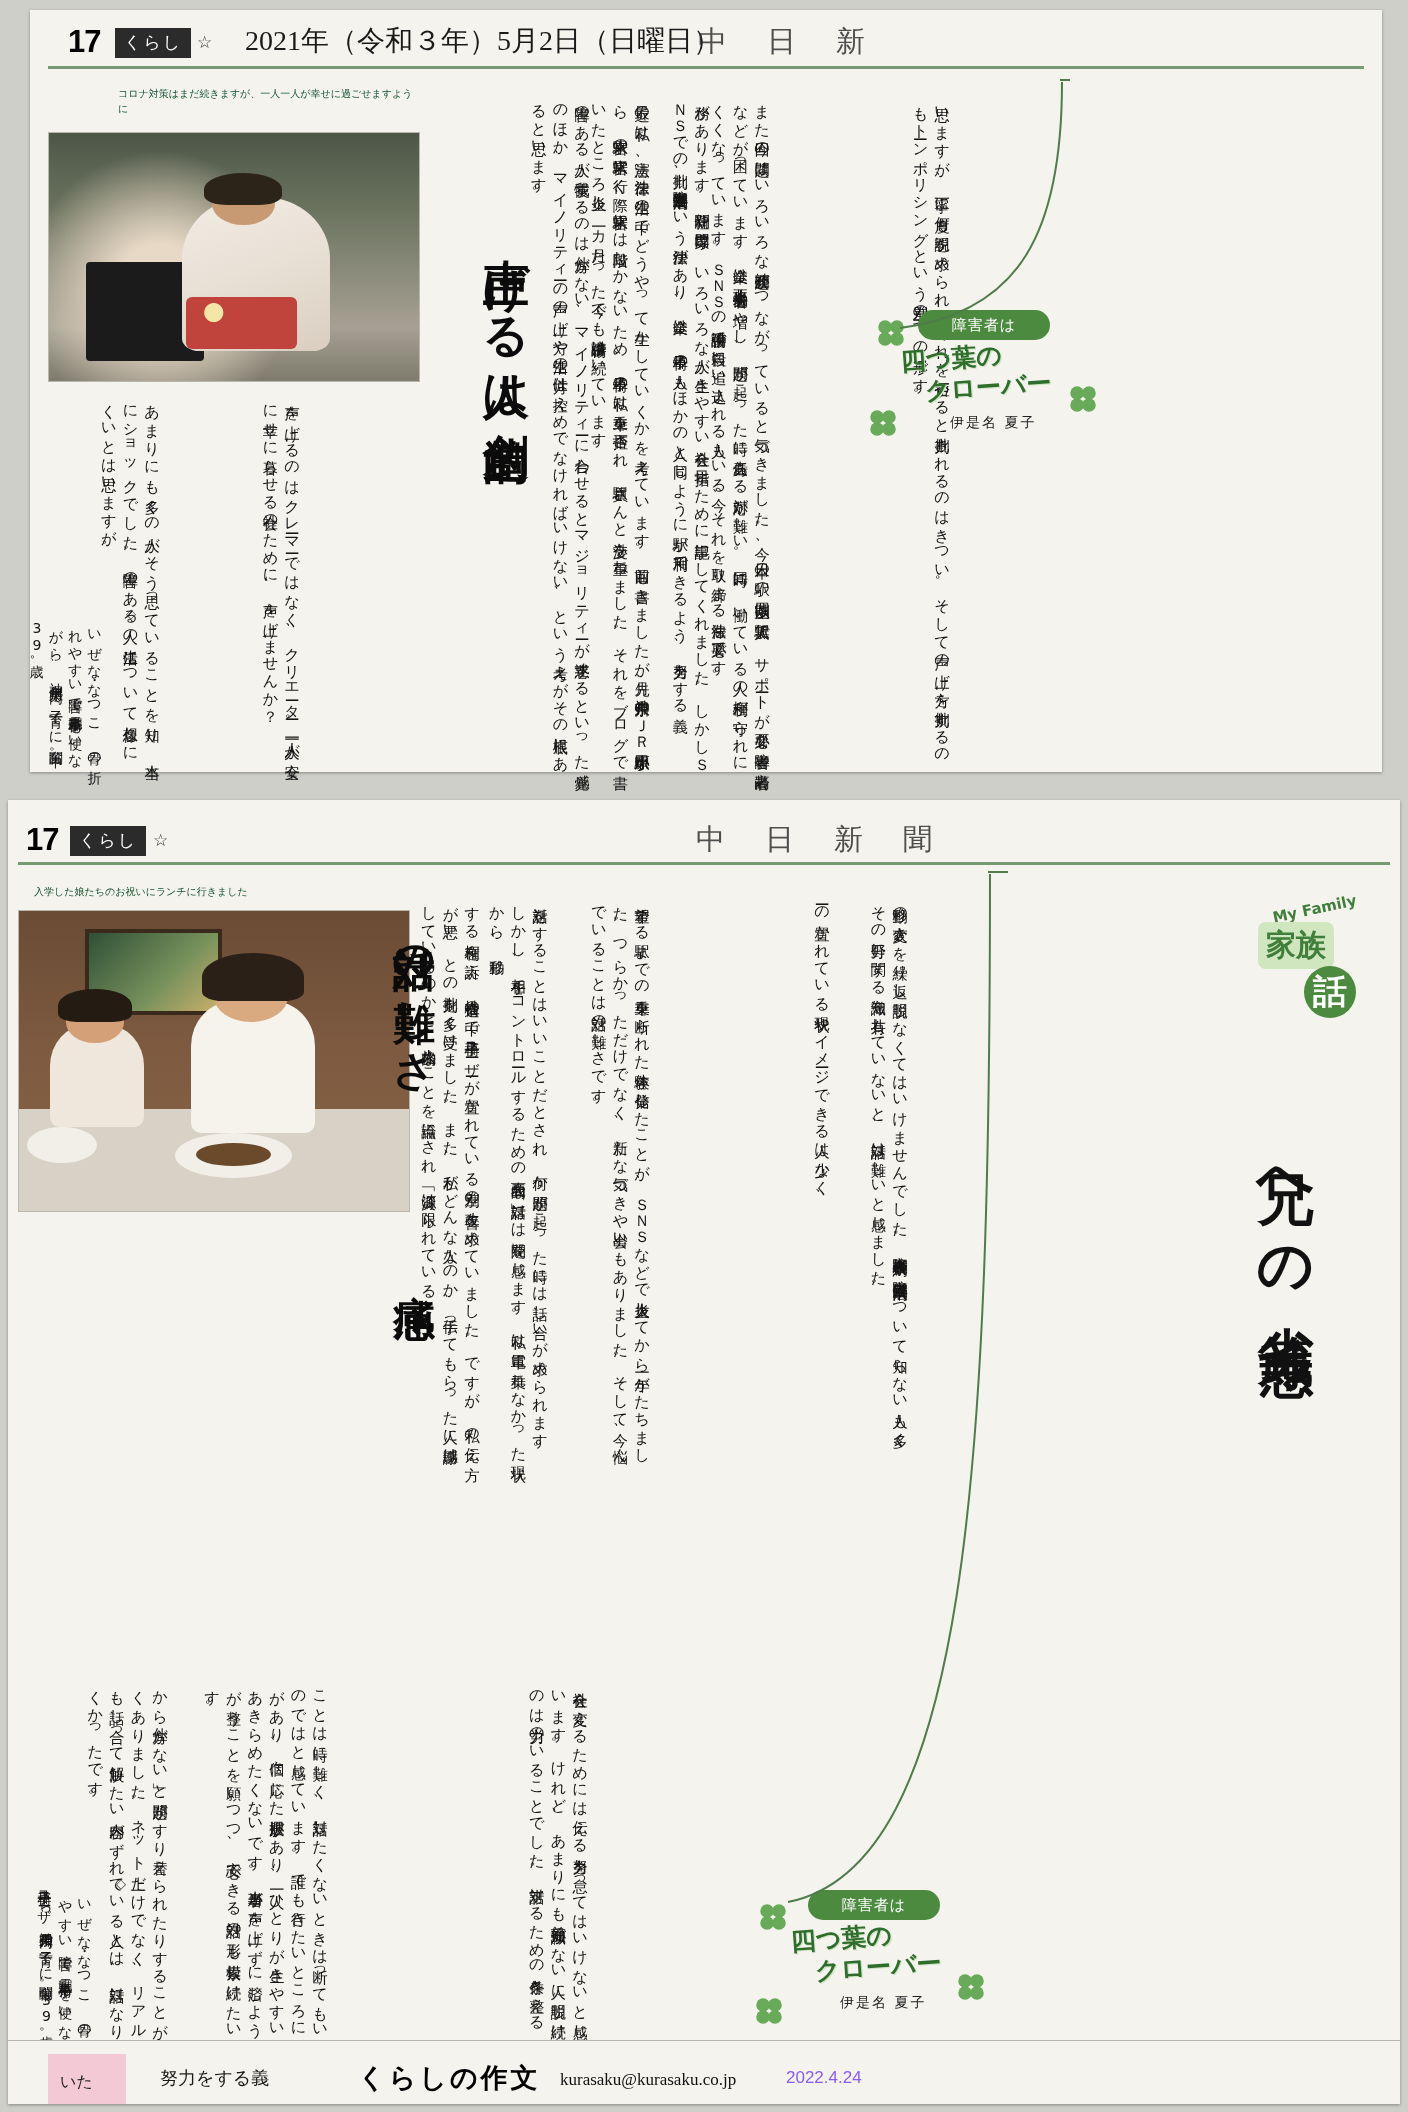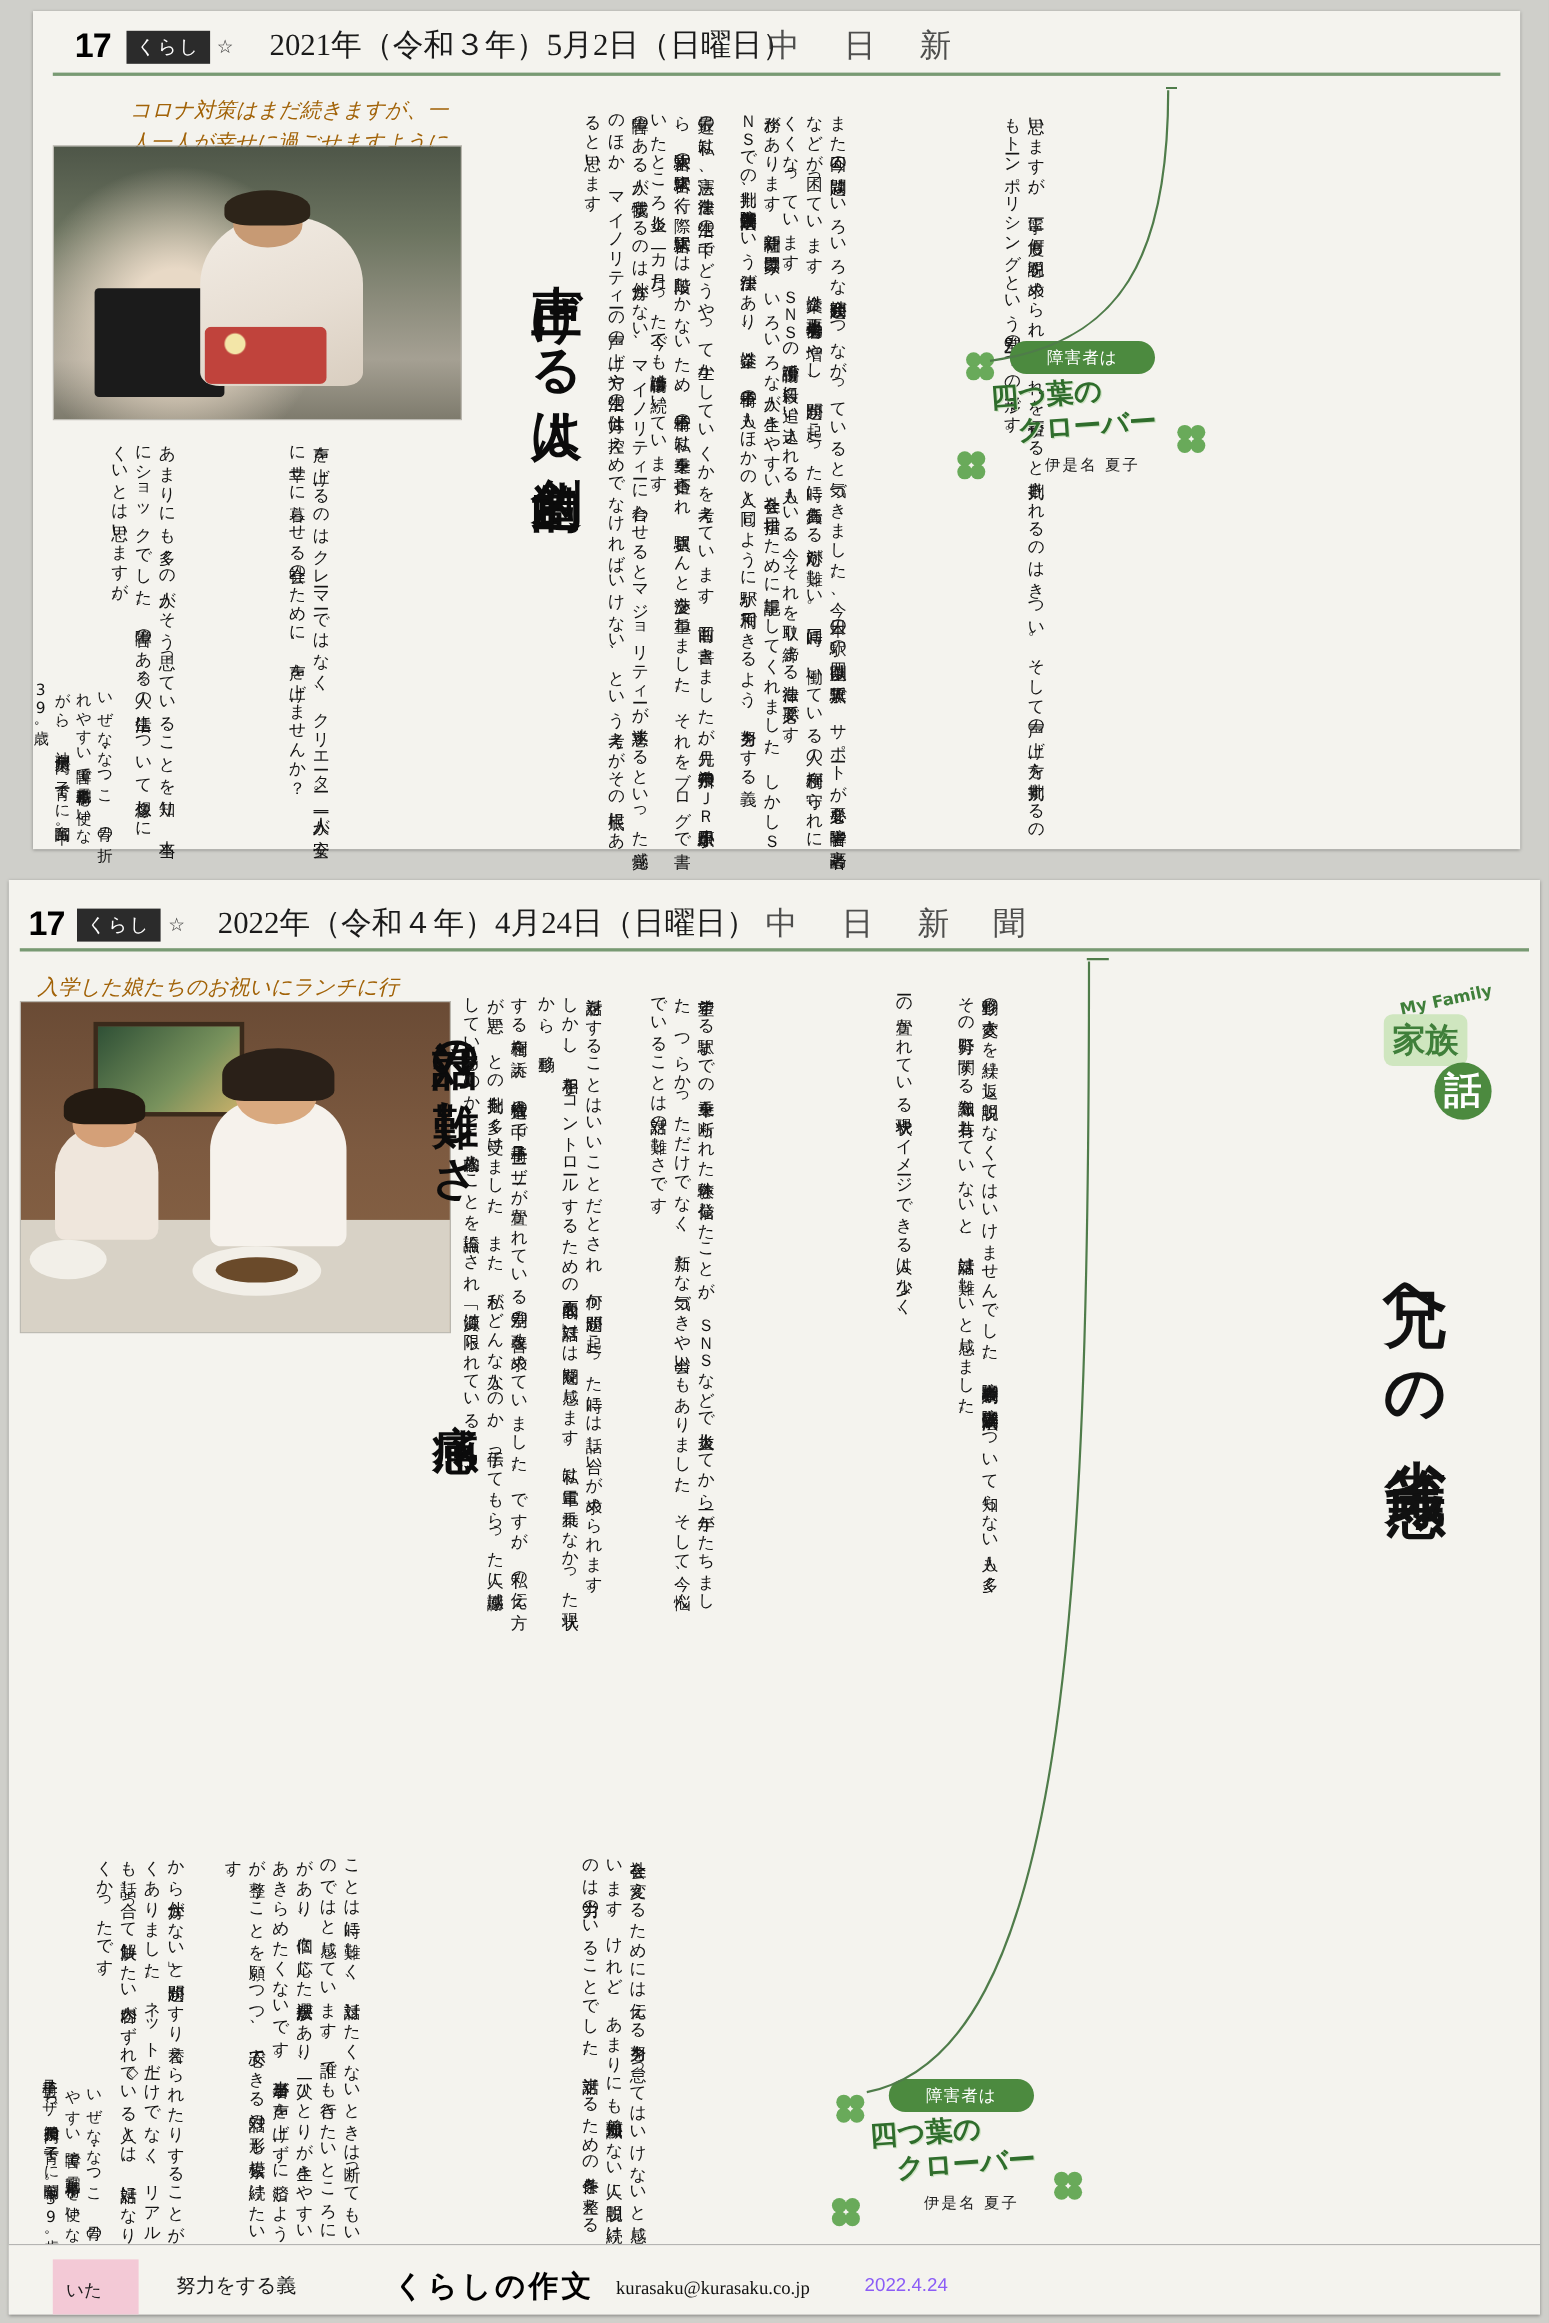--- a/index.html
+++ b/index.html
@@ -23,21 +23,21 @@
   
   .vcol{position:absolute;writing-mode:vertical-rl;text-orientation:upright;
         font-family:"DejaVu Sans","Liberation Sans",sans-serif;
         font-size:15.2px;line-height:1.42;letter-spacing:0.6px;color:#141414;
         text-align:justify;white-space:pre-wrap;}
   .vcol.small{font-size:14px;line-height:1.38;}
   .vtitle{position:absolute;writing-mode:vertical-rl;text-orientation:upright;
           font-family:"DejaVu Sans","Liberation Sans",sans-serif;
           font-weight:bold;color:#0b0b0b;letter-spacing:3px;}
   .caption{position:absolute;font-family:"DejaVu Sans","Liberation Sans",sans-serif;
-           font-size:19px;color:#a16207;line-height:1.5;font-style:italic;}
+           font-size:10px;color:#14532d;line-height:1.5;}
 
   .photo{position:absolute;overflow:hidden;border:1px solid #b9b6ae;}
   .ph1{background:
       radial-gradient(circle at 30% 62%, #e8d9c6 0 14%, rgba(232,217,198,0) 45%),
       linear-gradient(180deg,#4e5648 0%,#6c7460 32%,#8d8d7d 58%,#a5a093 78%,#7e7b6d 100%);}
   .ph1 .person{position:absolute;left:36%;top:26%;width:40%;height:62%;
       background:linear-gradient(160deg,#f2ece4 0%,#e7ded3 55%,#d9cec0 100%);
       border-radius:45% 45% 12% 12%/40% 40% 8% 8%;}
   .ph1 .head{position:absolute;left:44%;top:20%;width:17%;height:17%;background:#c79a74;border-radius:50%;}
   .ph1 .hair{position:absolute;left:42%;top:16%;width:21%;height:13%;background:#2d2419;border-radius:50% 50% 30% 30%;}
@@ -169,23 +169,20 @@
       <path d="M292 10 C 292 160, 250 240, 130 256" stroke="#4f7c4a" stroke-width="2" fill="none"></path>
     </svg>
   </div>
 
   <div class="clipping" id="clip2">
 
     <div class="masthead">
       <div class="mast-page" style="left:18px;top:22px;">17</div>
       <div class="mast-tag" style="left:62px;top:26px;">くらし</div>
       <div class="mast-star" style="left:145px;top:30px;">☆</div>
-      <div class="mast-date" style="left:190px;top:20px;">
-        <span>2022年（令和４年）4月24日（日曜日）</span>
-      </div>
       <div class="mast-paper" style="left:660px;top:20px;">中日新聞</div>
       <div class="rule" style="left:10px;top:62px;width:1372px;"></div>
     </div>
 
     <div class="caption" style="left:26px;top:84px;width:330px;">入学した娘たちのお祝いにランチに行きました</div>
     <div class="photo ph2" style="left:10px;top:110px;width:390px;height:300px;">
       <span class="frame"></span>
         <span class="table"></span>
       <span class="g1"></span>
         <span class="h1"></span>

